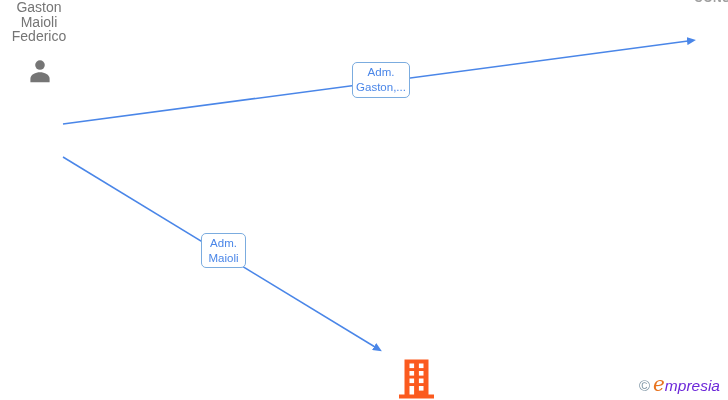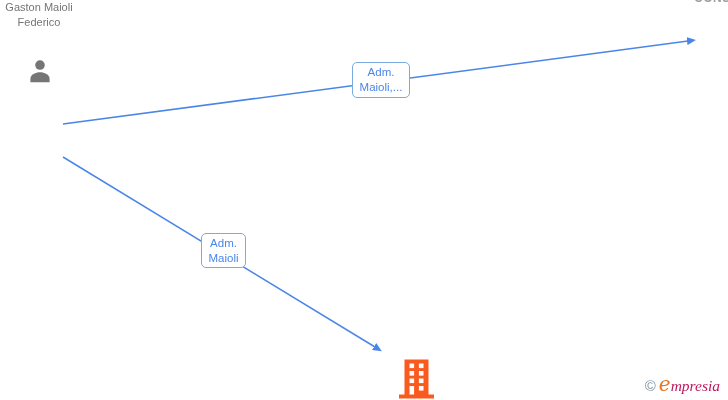--- a/index.html
+++ b/index.html
@@ -19,21 +19,21 @@
   }
   .node { position: absolute; z-index: 2; }
 
   
   #person-node { left: 0; top: 64; width: 78; cursor: pointer; }
   .person-name {
     position: absolute;
     left: 4px; top: 0;
     width: 70px;
     text-align: center;
-    font-size: 11px;
+    font-size: 14px;
     line-height: 14.5px;
     color: #757575;
   }
   .person-icon-wrap {
     position: absolute;
     left: 24px; top: 56px;
     width: 32px; height: 32px;
   }
 
   
@@ -88,24 +88,24 @@
     margin-right: 3px;
   }
   .brand-e {
     font-family: "DejaVu Serif", serif;
     font-style: italic;
     font-size: 20px;
     color: #e8731e;
     line-height: 18px;
   }
   .brand-rest {
-    font-family: Liberation Serif, serif;
+    font-family: Liberation Sans, sans-serif;
     font-style: italic;
     font-size: 15.5px;
-    color: #be185d;
+    color: #6d28d9;
     line-height: 18px;
   }
 </style>
 </head>
 <body>
 
 <div id="canvas">
 
   <svg id="edges-svg">
     <defs>
@@ -124,21 +124,21 @@
         <circle cx="12" cy="6.8" r="3.6" fill="#757575"></circle>
         <path d="M12 12.1c-3.3 0-7.2 1.7-7.2 4.9v2.6h14.4V17c0-3.2-3.9-4.9-7.2-4.9z" fill="#757575"></path>
       </svg>
     </div>
   </div>
 
   <div id="company-top-label">CONS</div>
 
   <div id="edge-label-0" class="edge-label">
     <span>Adm.</span>
-    <span>Maioli,...</span>
+    <span>Gaston,...</span>
   </div>
   <div id="edge-label-1" class="edge-label">
     <span>Adm.</span>
     <span>Maioli</span>
   </div>
 
   <div id="building-node" class="node">
     <svg width="37" height="42" viewBox="0 0 37 42">
       <rect x="1" y="36.5" width="35" height="4" fill="#fb5a1e"></rect>
       <rect x="6.5" y="1.5" width="24" height="35.5" fill="#fb5a1e"></rect>

